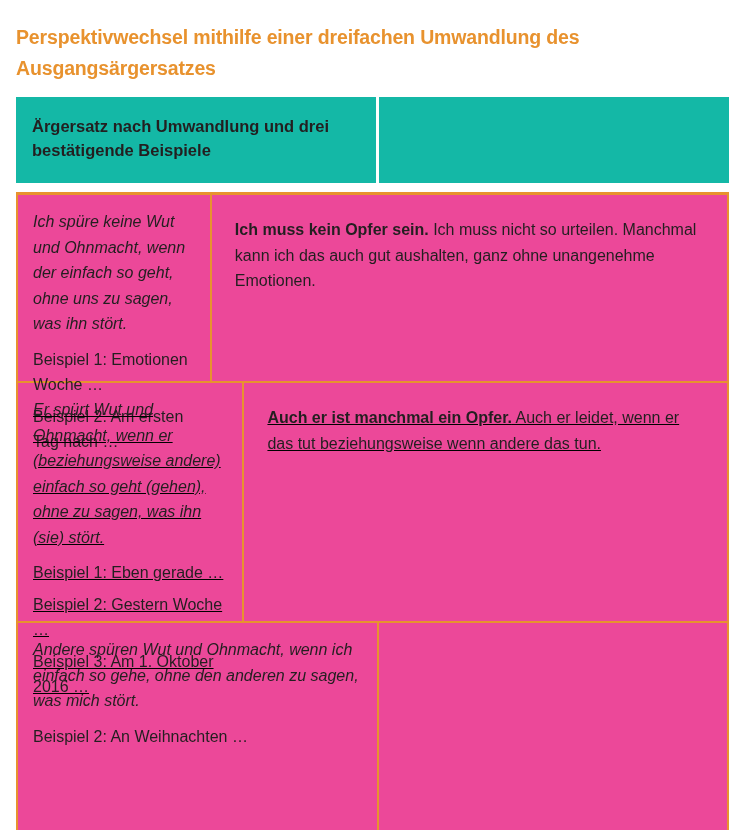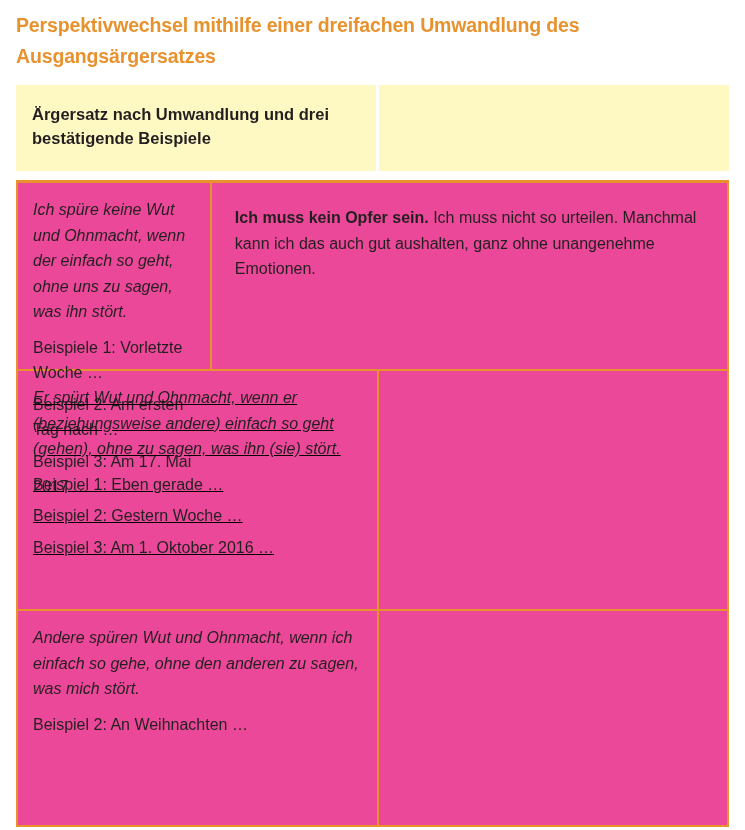--- a/index.html
+++ b/index.html
@@ -12,21 +12,21 @@
     background: #ffffff;
     font-family: "Liberation Sans", "DejaVu Sans", sans-serif;
     overflow: hidden;
   }
 
   .page {
     position: relative;
     width: 674px;
     height: 830px;
     box-sizing: border-box;
-    padding: 4px 16px;
+    padding: 16px 16px;
   }
 
   
   .title {
     color: #e8922e;
     font-size: 19.5px;
     font-weight: bold;
     line-height: 31px;
     letter-spacing: -0.15px;
     padding-top: 6px;
@@ -35,21 +35,21 @@
     font-stretch: condensed;
   }
 
   
   .table {
     width: 713px;
   }
 
   .thead {
     display: flex;
-    background: #fef9c3;
+    background: #14b8a6;
     height: 86px;
     box-sizing: border-box;
   }
   .th {
     box-sizing: border-box;
     padding: 17px 16px 0 16px;
     color: #231f20;
     font-size: 16.5px;
     font-weight: bold;
     line-height: 24px;
@@ -124,38 +124,40 @@
       <div class="th-div"></div>
     </div>
 
     <div class="gap"></div>
 
     <div class="tbody">
 
       <div class="row r1">
         <div class="cell cell-left">
           <p class="stmt">Ich spüre keine Wut und Ohnmacht, wenn der einfach so geht, ohne uns zu sagen, was ihn stört.</p>
-          <p class="ex">Beispiele 1: Vorletzte Woche …</p>
+          <p class="ex">Beispiel 1: Emotionen Woche …</p>
           <p class="ex">Beispiel 2: Am ersten Tag nach …</p>
-          <p class="ex">Beispiel 3: Am 17. Mai 2017 …</p>
         </div>
         <div class="cell-div"></div>
         <div class="cell cell-right">
           <p class="persp"><b>Ich muss kein Opfer sein.</b><span> Ich muss nicht so urteilen. Manchmal kann ich das auch gut aushalten, ganz ohne unangenehme Emotionen.</span></p>
         </div>
       </div>
 
       <div class="row r2">
         <div class="cell cell-left">
           <p class="stmt">Er spürt Wut und Ohnmacht, wenn er (beziehungsweise andere) einfach so geht (gehen), ohne zu sagen, was ihn (sie) stört.</p>
           <p class="ex">Beispiel 1: Eben gerade …</p>
           <p class="ex">Beispiel 2: Gestern Woche …</p>
           <p class="ex">Beispiel 3: Am 1. Oktober 2016 …</p>
         </div>
         <div class="cell-div"></div>
+        <div class="cell cell-right">
+          <p class="persp"><b>Auch er ist manchmal ein Opfer.</b><span> Auch er leidet, wenn er das tut beziehungsweise wenn andere das tun.</span></p>
+        </div>
       </div>
 
       <div class="row r3">
         <div class="cell cell-left">
           <p class="stmt">Andere spüren Wut und Ohnmacht, wenn ich einfach so gehe, ohne den anderen zu sagen, was mich stört.</p>
           <p class="ex">Beispiel 2: An Weihnachten …</p>
 
         </div>
         <div class="cell-div"></div>
       </div>

